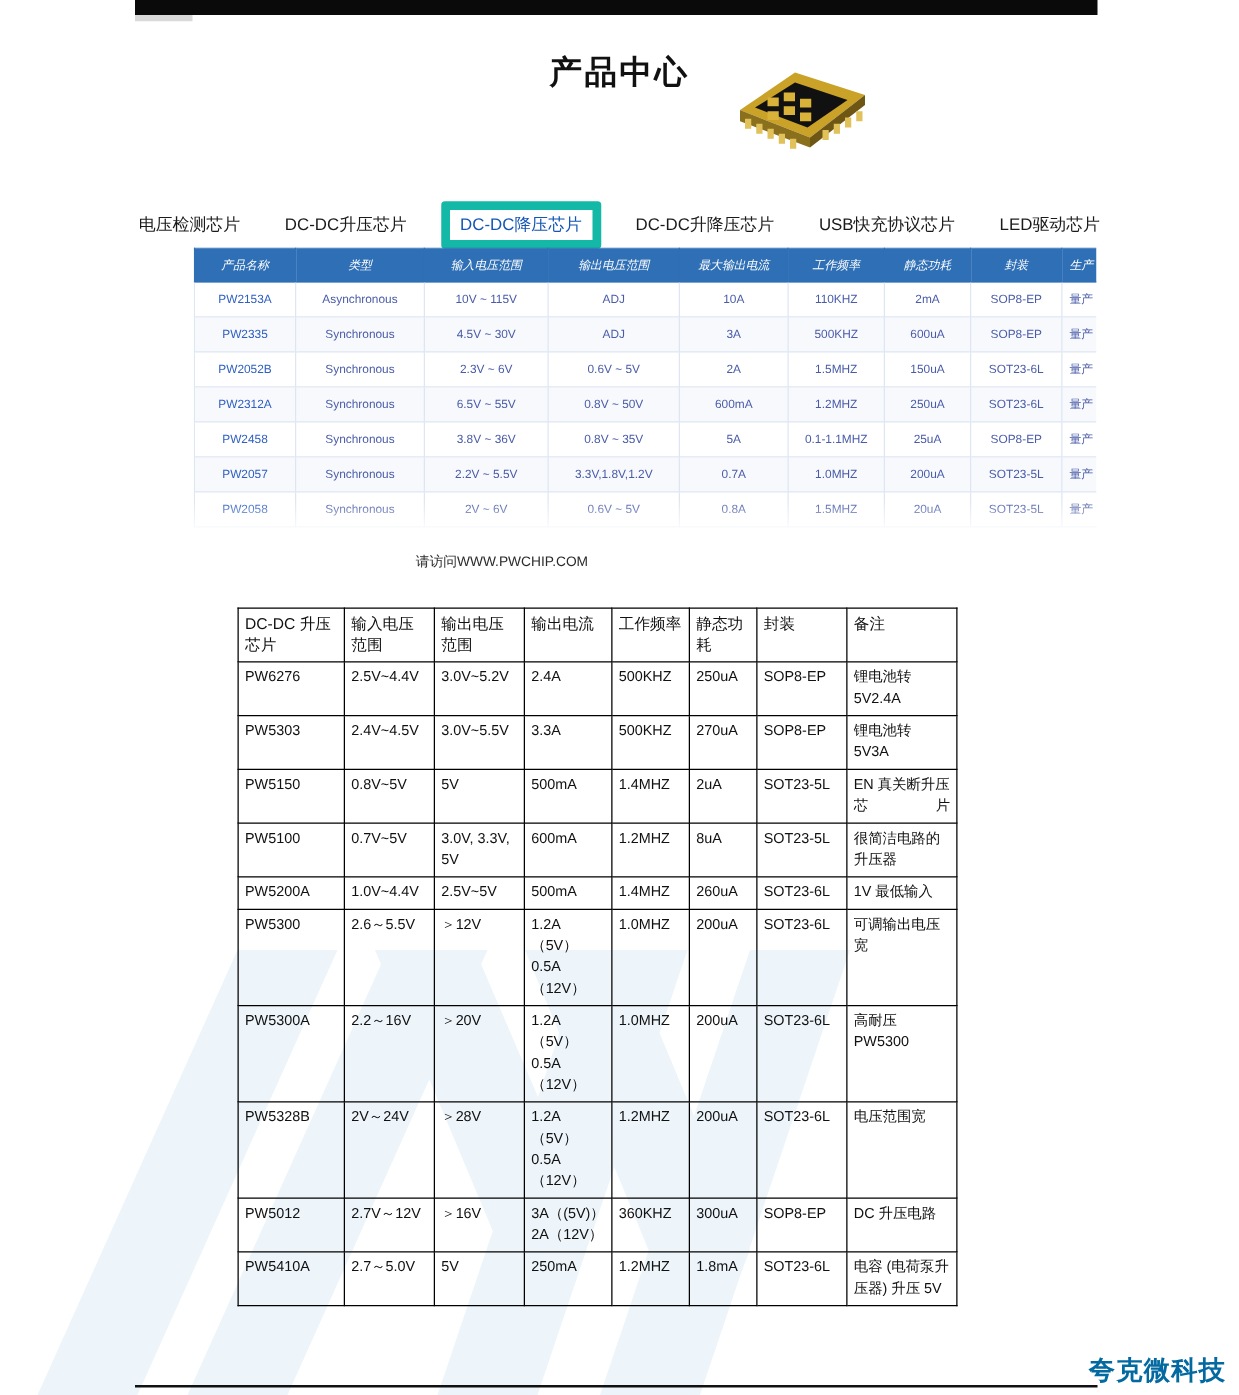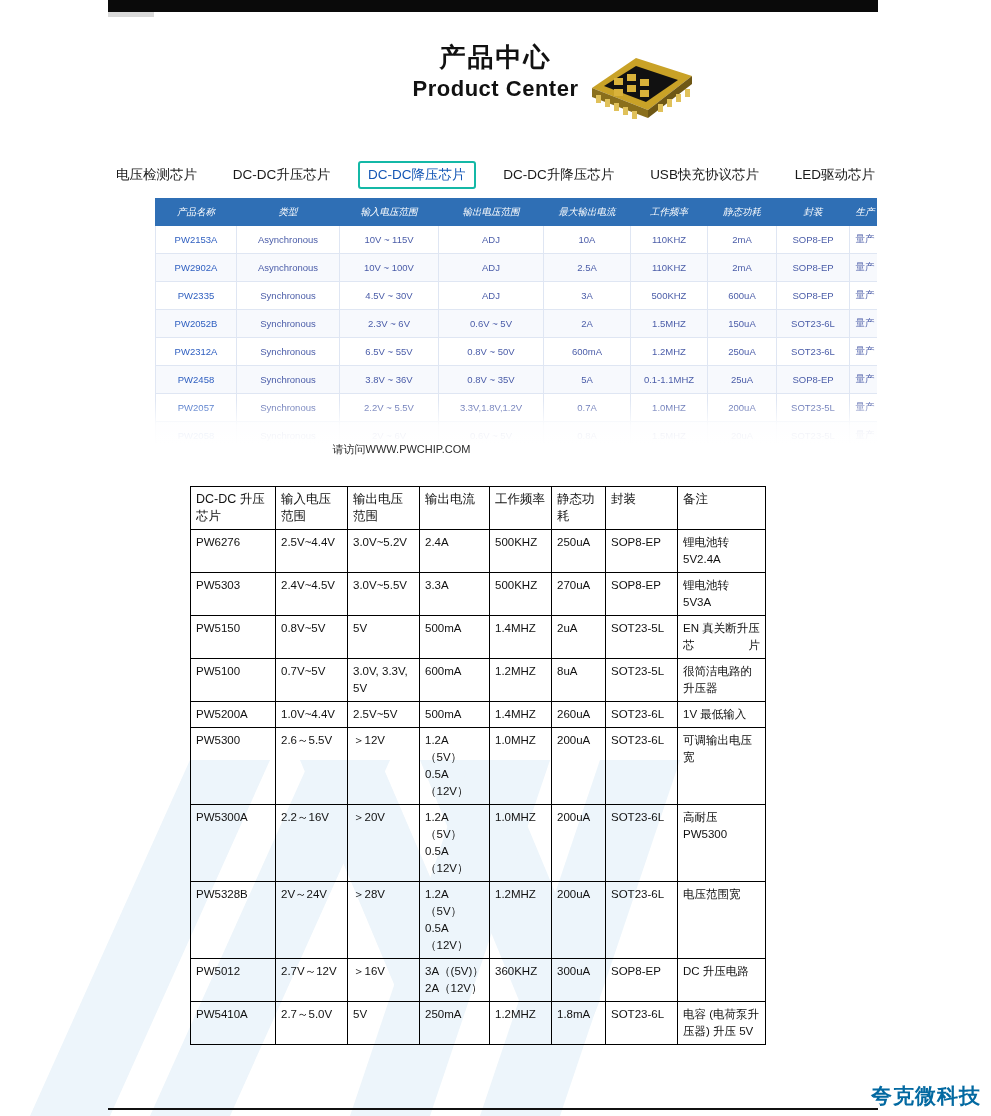--- a/index.html
+++ b/index.html
@@ -70,21 +70,21 @@
   .nav-row2 { top: 161px; }
   .nav-item {
     display: inline-block;
     padding: 3px 8px;
     margin: 0 8px;
     color: #1a1a1a;
     cursor: pointer;
     white-space: nowrap;
   }
   .nav-item.active {
-    border: 2px solid #14b8a6;
+    border: 7px solid #14b8a6;
     border-radius: 3px;
     color: #1356b5;
     padding: 3px 8px;
   }
   
   .ptable-wrap {
     position: absolute;
     left: 155px; top: 198px;
     width: 722px; height: 245px;
     overflow: hidden;
@@ -201,21 +201,20 @@
       <polygon points="600,290 680,290 560,646 480,646"></polygon>
     </g>
   </svg>
 
   <div class="topbar"></div>
   <div class="topbar-tail"></div>
 
   <div class="header">
     <div class="header-title">
       <span class="cn">产品中心</span>
-      <span class="en">Product Center</span>
     </div>
     <svg class="chip-img" viewBox="0 0 135 78">
       <g>
         <polygon points="18,40 62,10 118,28 74,62" fill="#c9a227"></polygon>
         <polygon points="18,40 74,62 74,70 18,49" fill="#8a6f1c"></polygon>
         <polygon points="74,62 118,28 118,36 74,70" fill="#6e5715"></polygon>
         <polygon points="30,38 62,18 104,32 72,54" fill="#111111"></polygon>
         <rect x="40" y="30" width="9" height="7" fill="#d9b23a"></rect>
         <rect x="53" y="26" width="9" height="7" fill="#d9b23a"></rect>
         <rect x="66" y="31" width="9" height="7" fill="#d9b23a"></rect>
@@ -269,31 +268,20 @@
             <td>Asynchronous</td>
             <td>10V ~ 115V</td>
             <td>ADJ</td>
             <td>10A</td>
             <td>110KHZ</td>
             <td>2mA</td>
             <td>SOP8-EP</td>
             <td>量产</td>
           </tr>
         <tr>
-            <td class="name">PW2902A</td>
-            <td>Asynchronous</td>
-            <td>10V ~ 100V</td>
-            <td>ADJ</td>
-            <td>2.5A</td>
-            <td>110KHZ</td>
-            <td>2mA</td>
-            <td>SOP8-EP</td>
-            <td>量产</td>
-          </tr>
-        <tr>
             <td class="name">PW2335</td>
             <td>Synchronous</td>
             <td>4.5V ~ 30V</td>
             <td>ADJ</td>
             <td>3A</td>
             <td>500KHZ</td>
             <td>600uA</td>
             <td>SOP8-EP</td>
             <td>量产</td>
           </tr>

